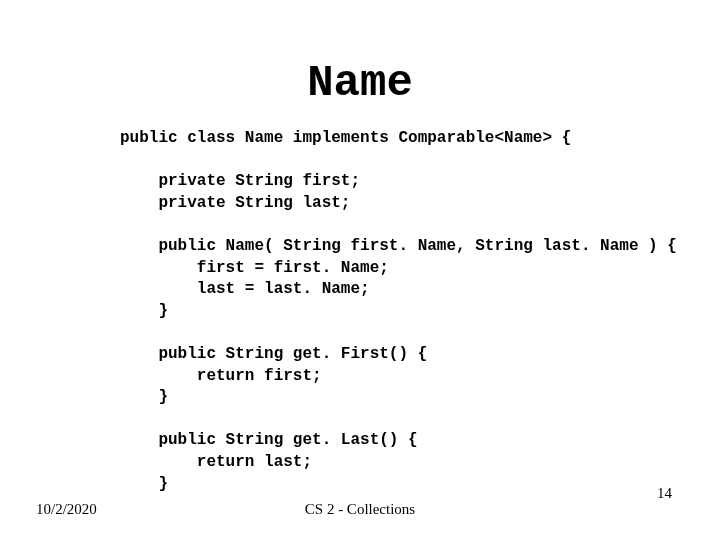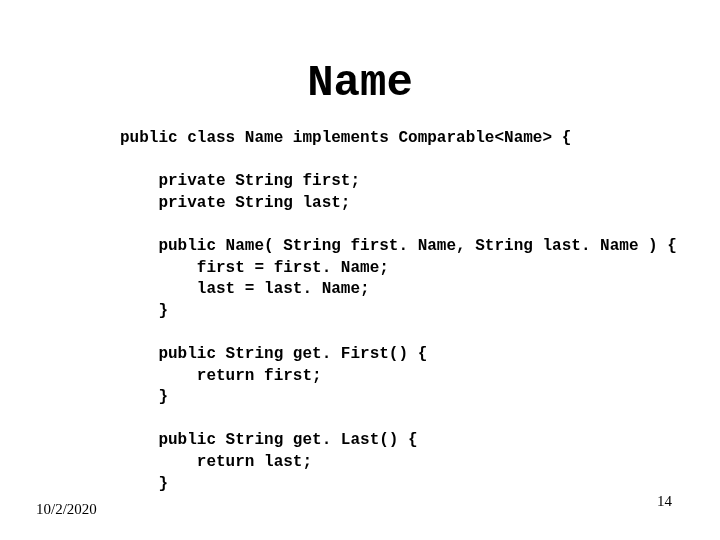--- a/index.html
+++ b/index.html
@@ -57,21 +57,21 @@
   .footer-center {
     position: absolute;
     left: 0;
     width: 100%;
     text-align: center;
     bottom: 0;
   }
   .footer-page {
     position: absolute;
     right: 48px;
-    bottom: 8px;
+    bottom: 16px;
     text-align: right;
   }
 </style>
 </head>
 <body>
 
 <div class="slide">
 
   <div class="title">Name</div>
 
@@ -88,16 +88,17 @@
     public String get. First() {
         return first;
     }
 
     public String get. Last() {
         return last;
     }</div>
 
   <div class="footer">
     <span class="footer-date">10/2/2020</span>
+    <span class="footer-center">CS 2 - Collections</span>
     <span class="footer-page">14</span>
   </div>
 
 </div>
 
 </body></html>

